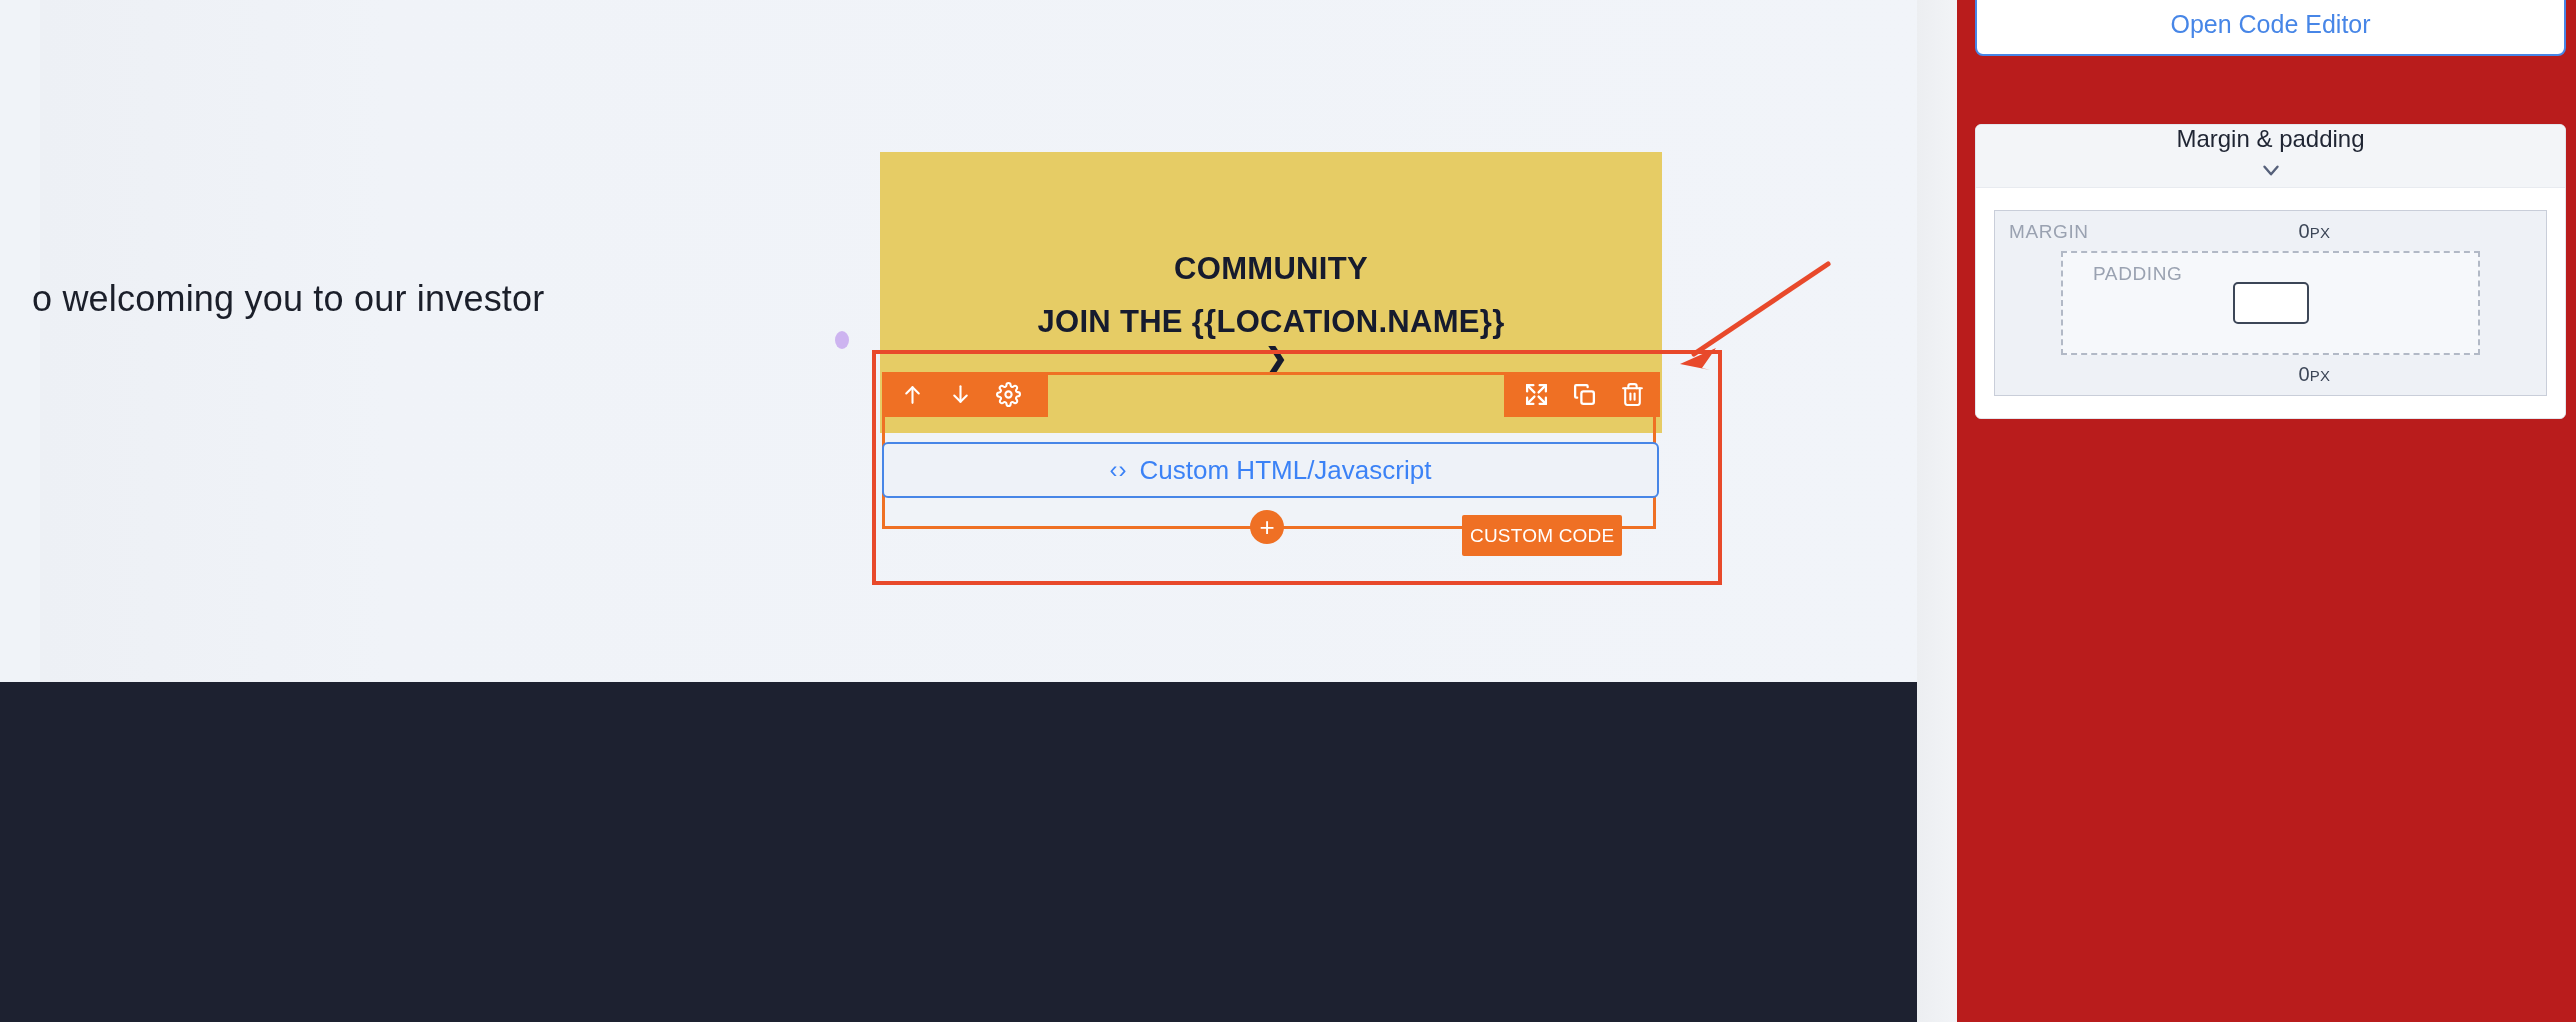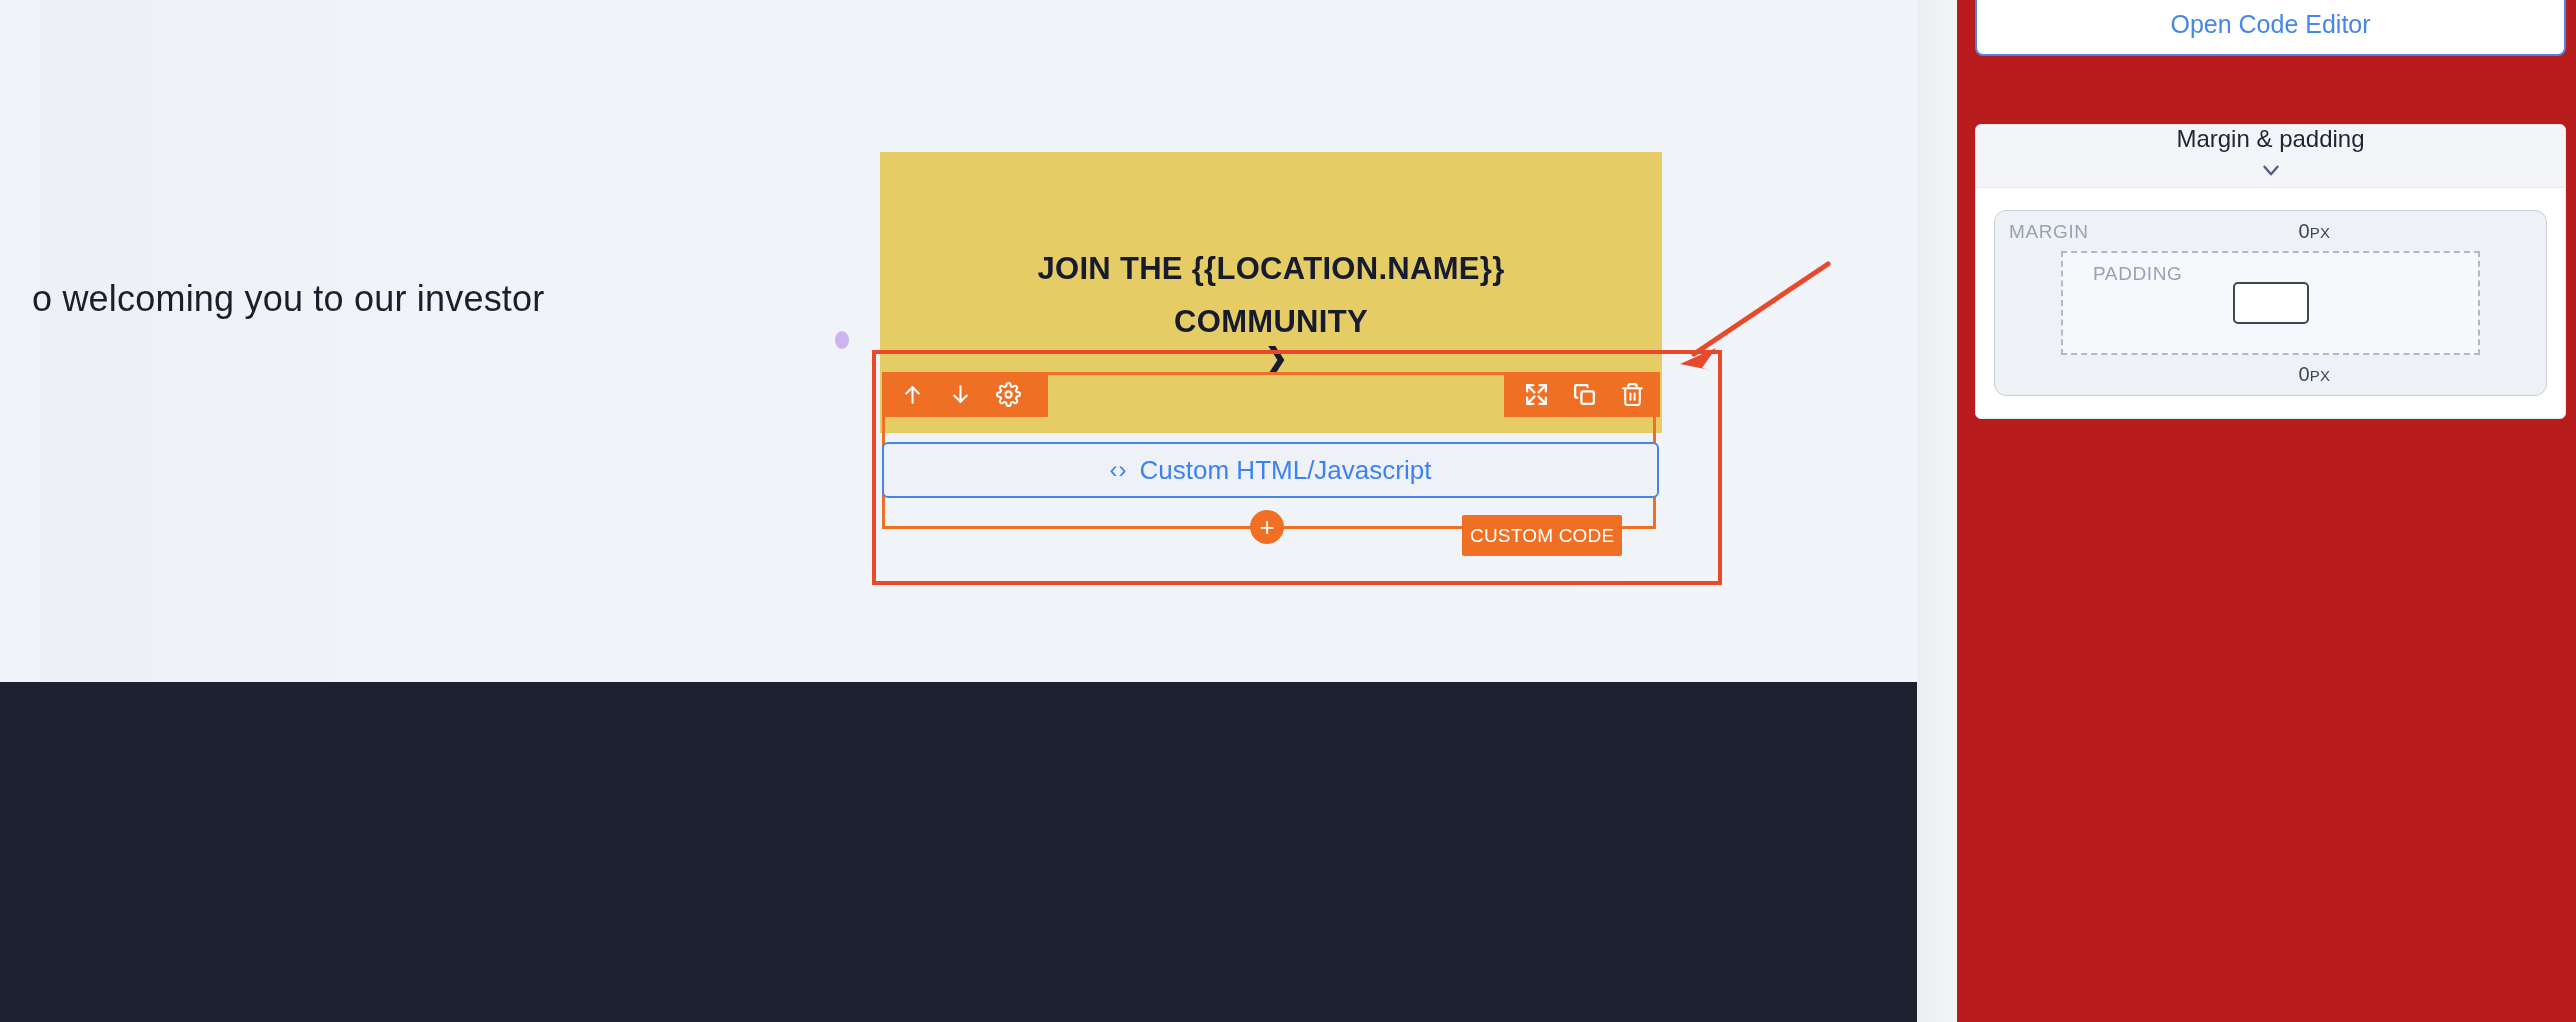--- a/index.html
+++ b/index.html
@@ -321,21 +321,21 @@
     color: #1f2533;
   }
 
   .accordion-body {
     padding: 22px 18px 22px 18px;
     background: #ffffff;
   }
 
   .margin-box {
     border: 1px solid #c9ced9;
-    border-radius: 12px;
+    border-radius: 0;
     background: #eef1f6;
     height: 186px;
     position: relative;
     box-sizing: border-box;
   }
 
   .margin-label {
     position: absolute;
     left: 14px;
     top: 10px;
@@ -403,22 +403,22 @@
   <div class="canvas">
 
     <div class="canvas-body">
 
       <div class="hero-paragraph">o welcoming you to our investor</div>
 
       <div class="lavender-dot"></div>
 
       <div class="yellow-banner">
         <div class="banner-heading">
+          <div>COMMUNITY</div>
           <div>JOIN THE {{LOCATION.NAME}}</div>
-          <div>COMMUNITY</div>
         </div>
       </div>
 
       <div class="yellow-band-2"></div>
 
       <div class="banner-chevron">❯</div>
 
       <div class="section-white"></div>
 
       <div class="element-box"></div>

